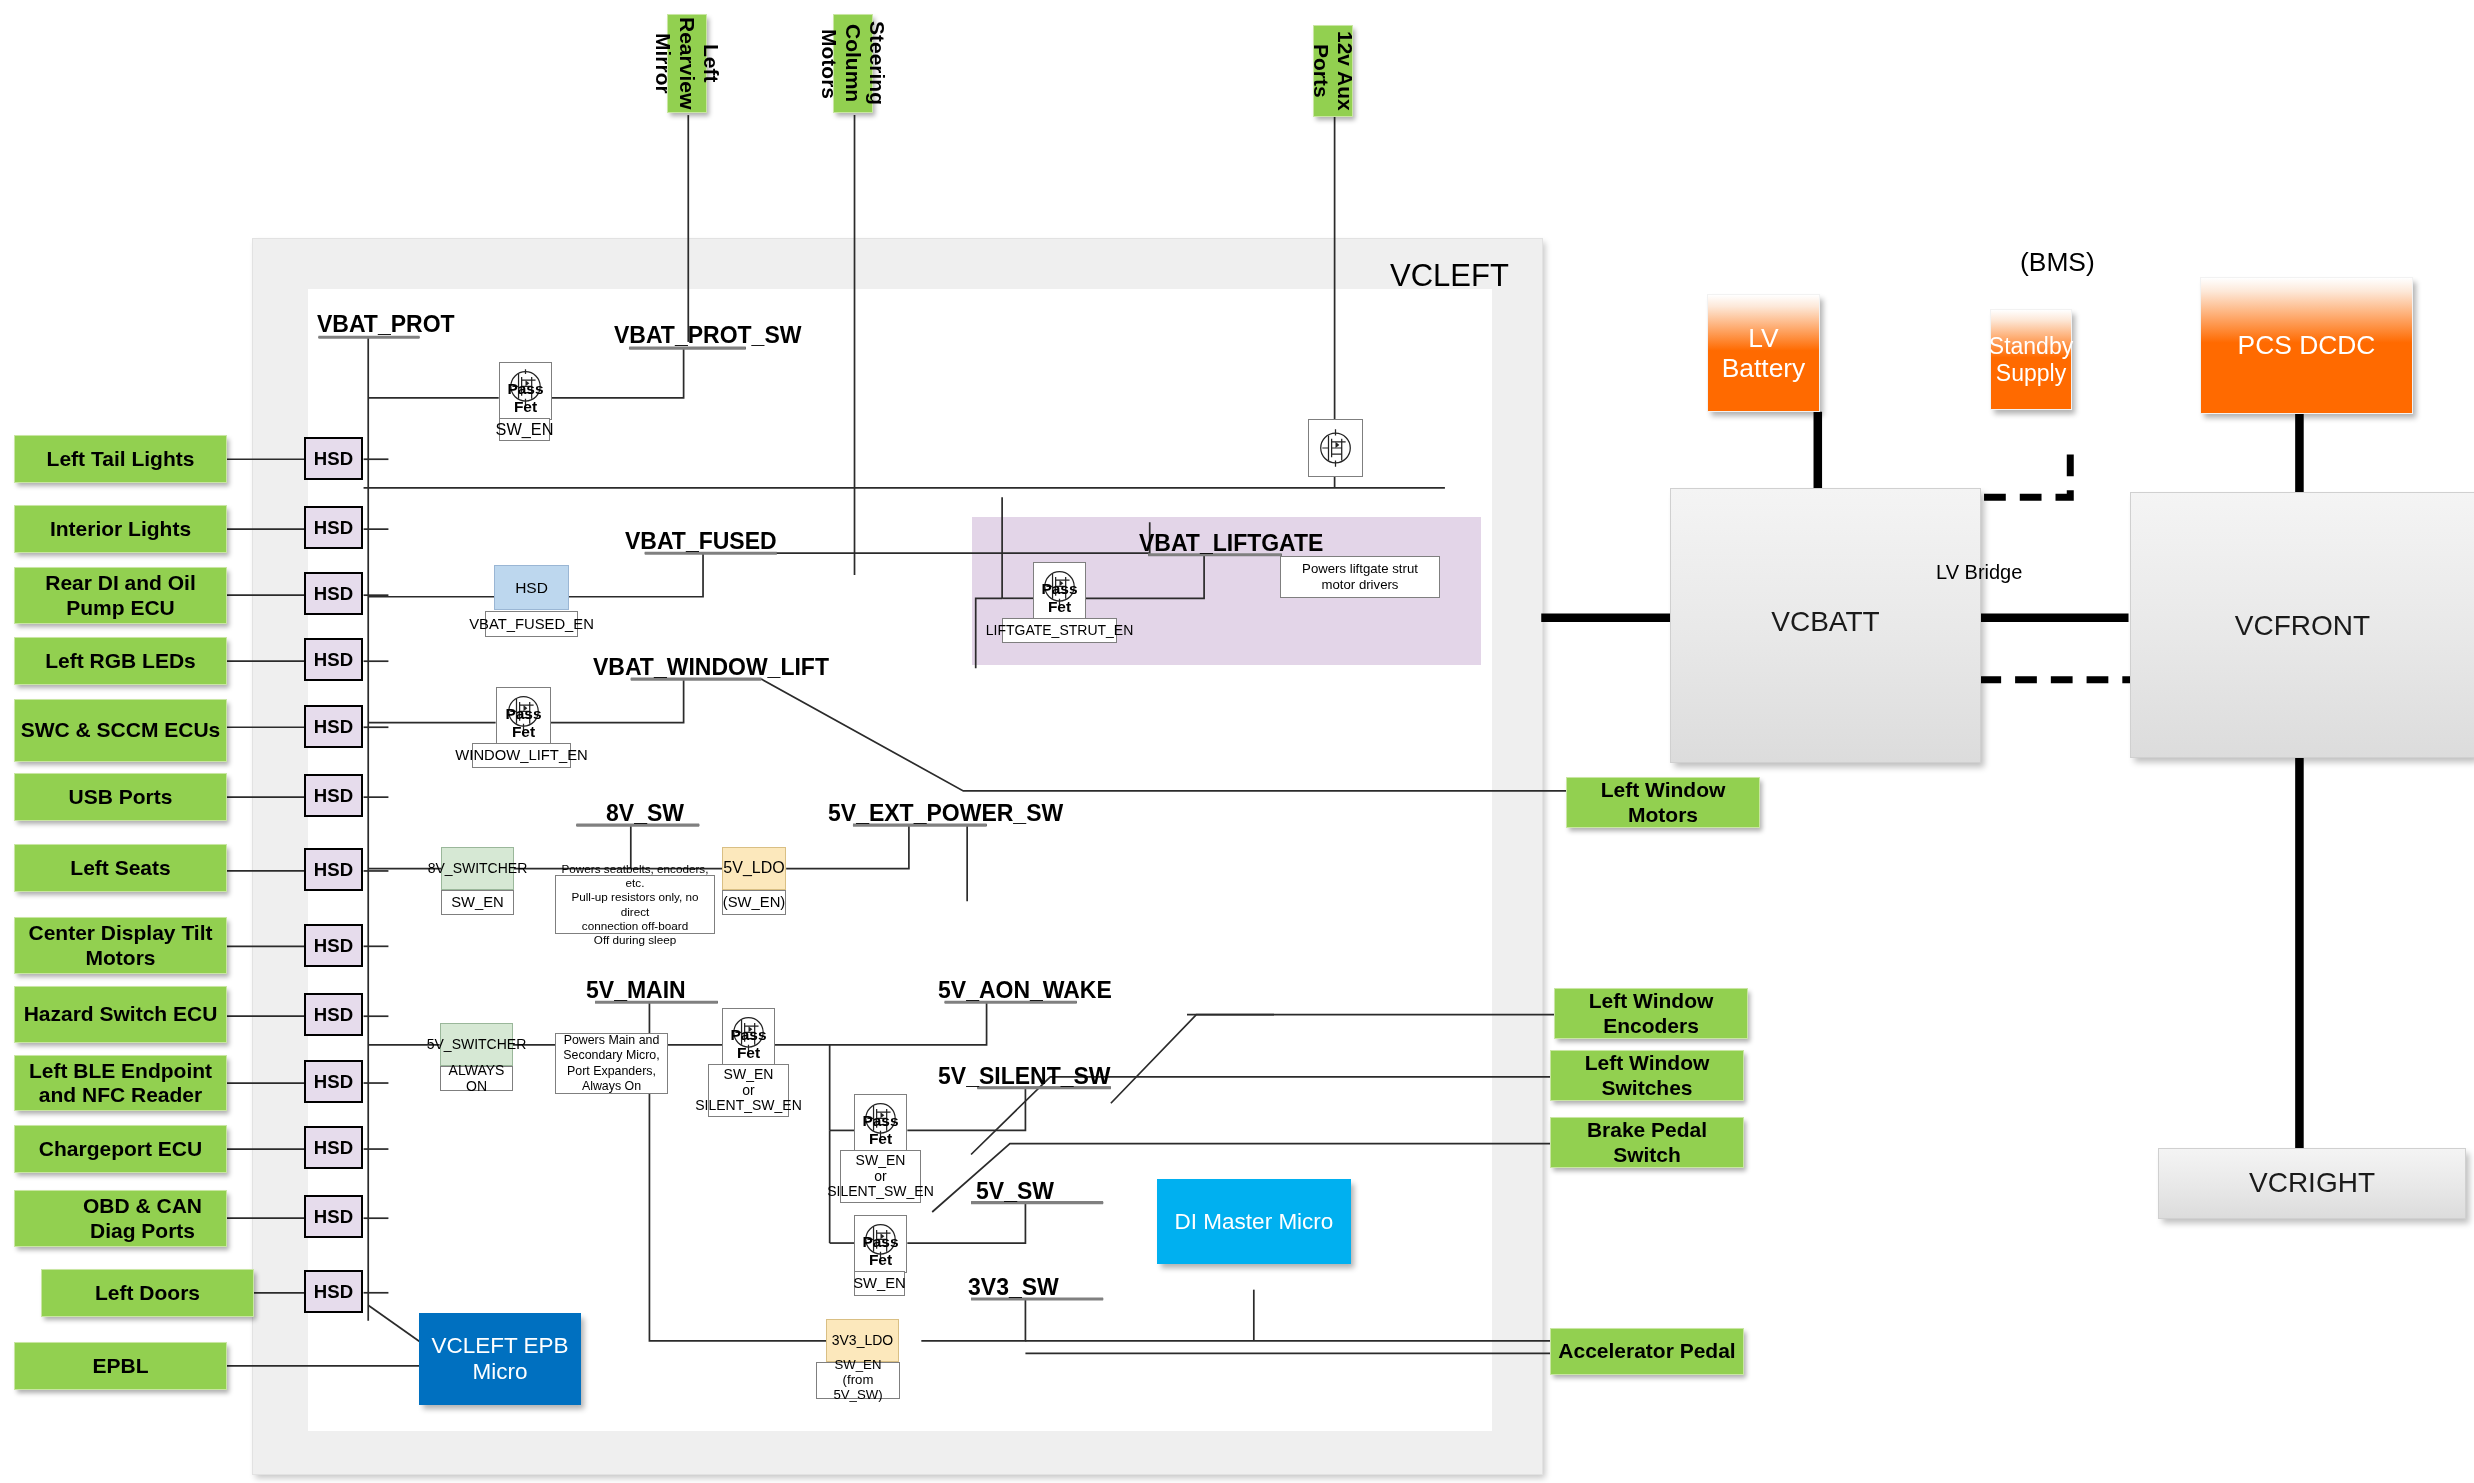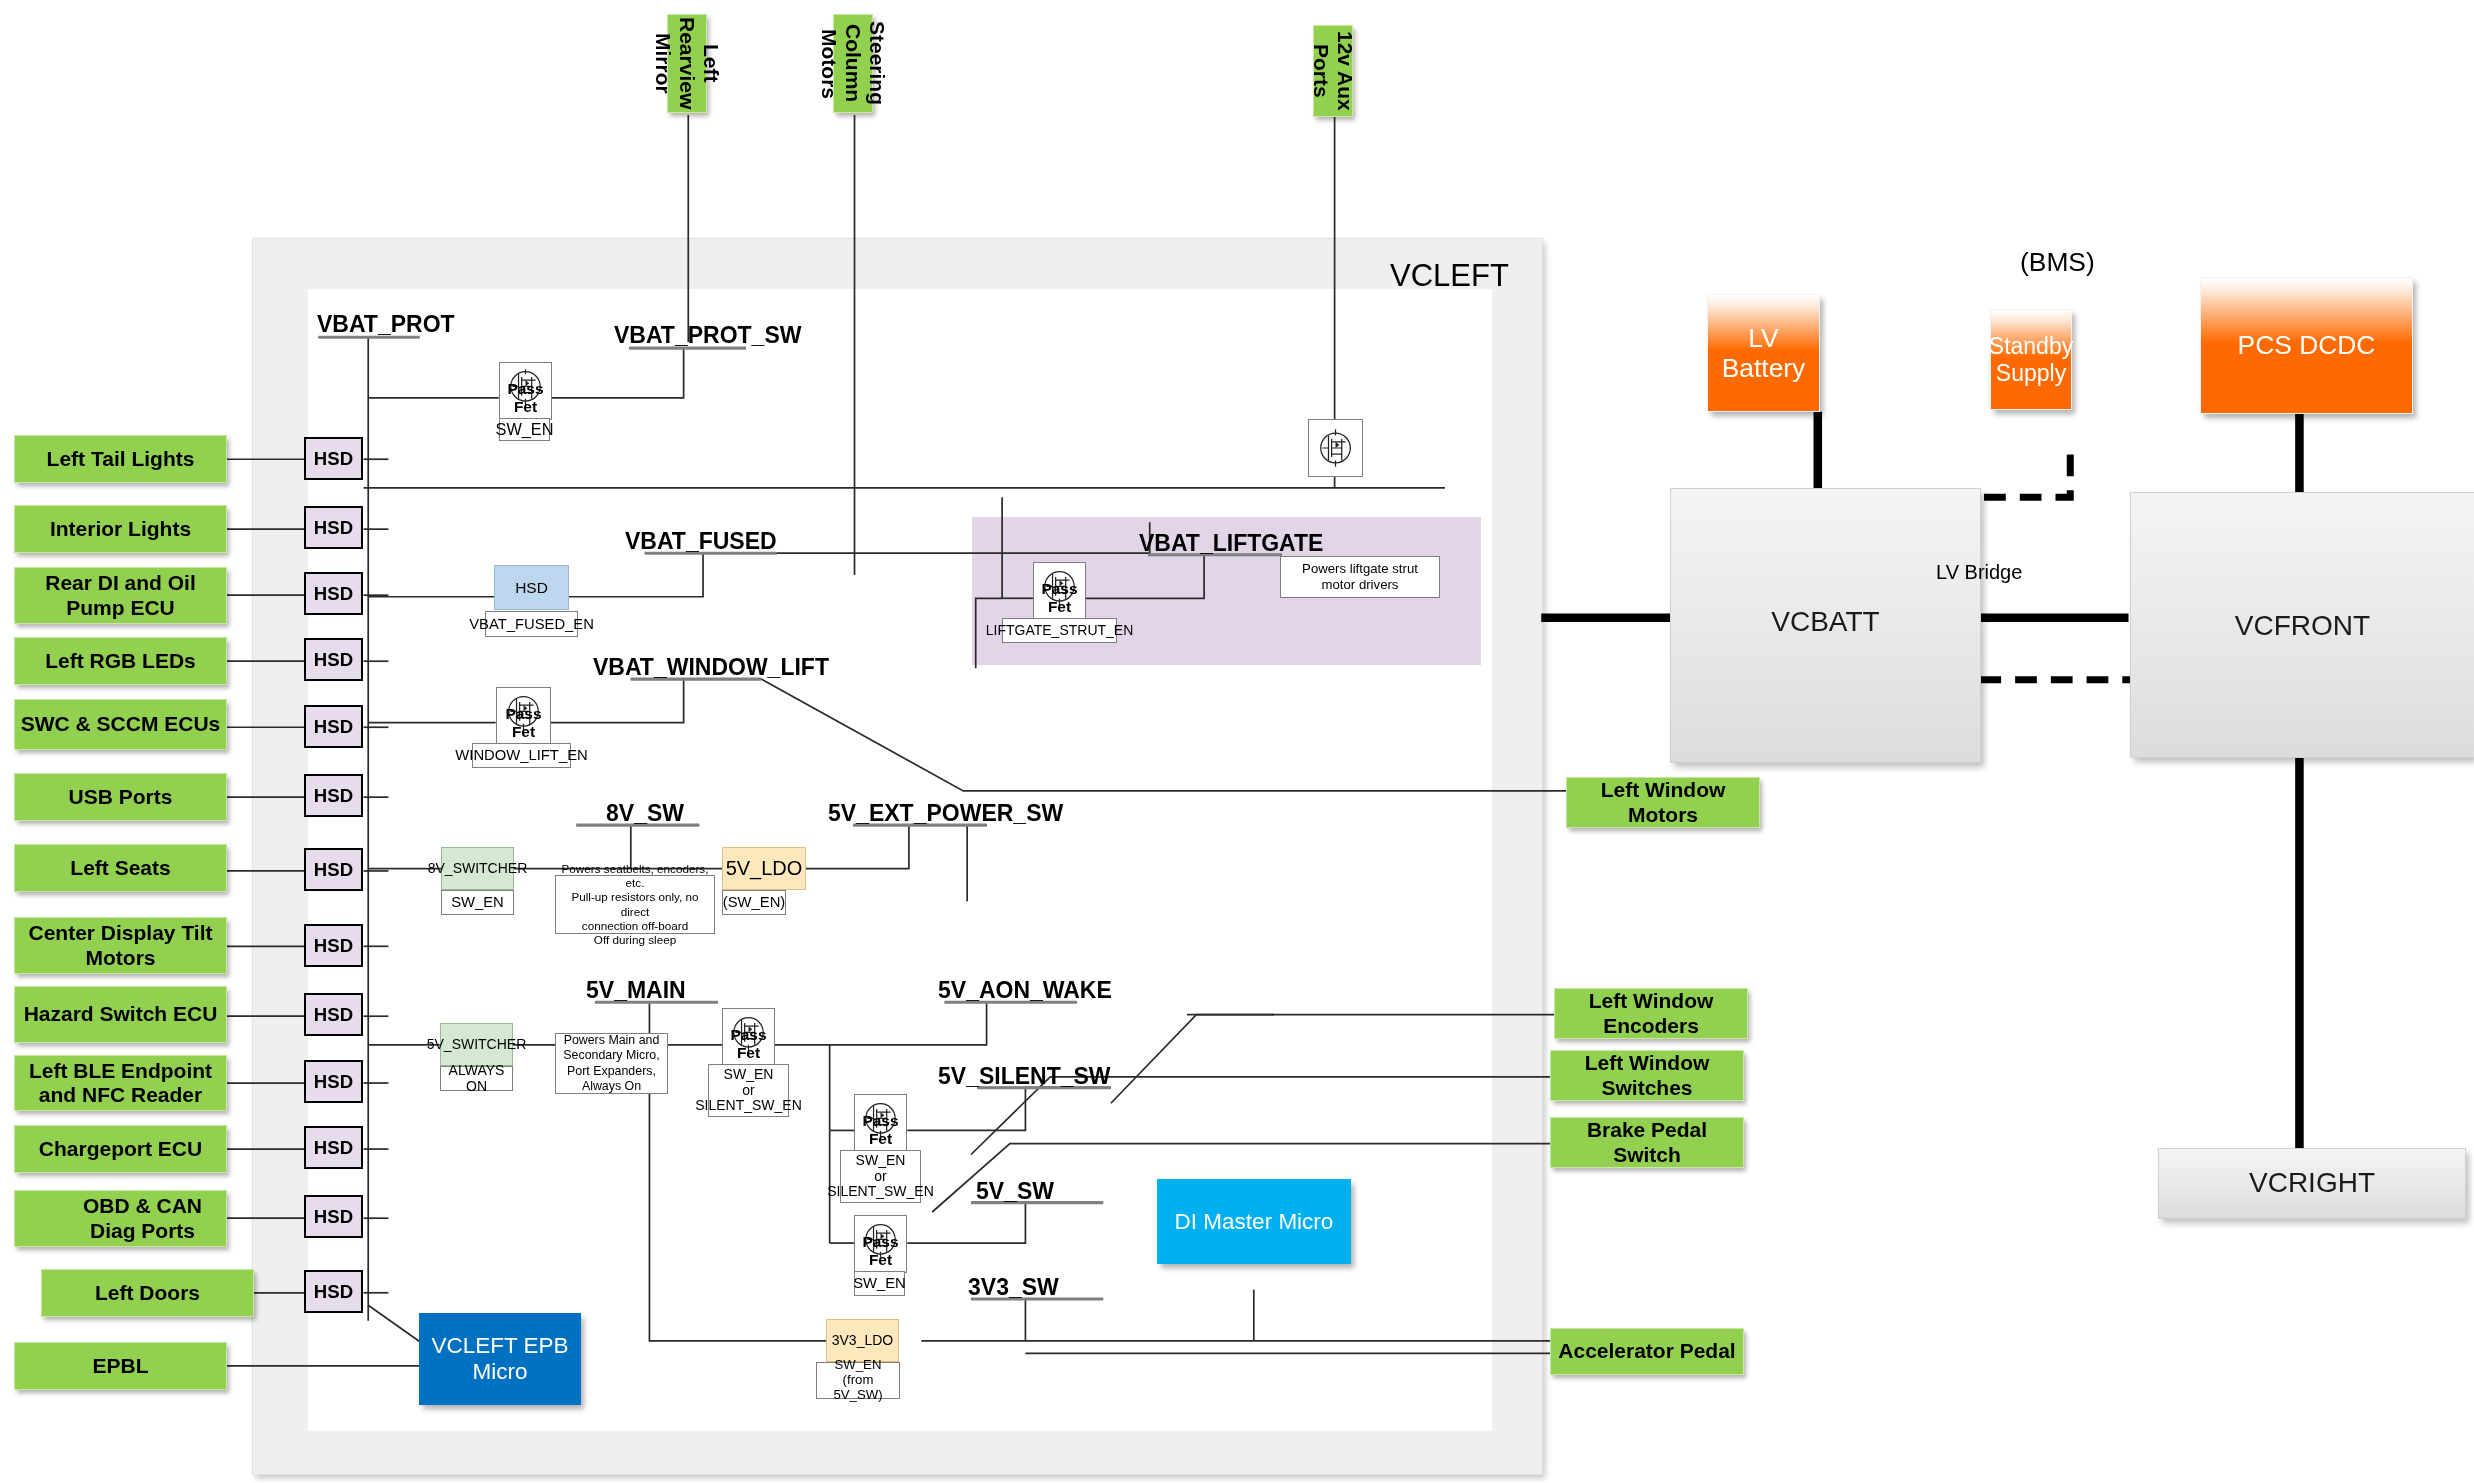--- a/index.html
+++ b/index.html
@@ -207,21 +207,21 @@
   </svg>
 
   <div class="box greenv" style="left:667px;top:14px;width:40px;height:99px;">Left Rearview Mirror</div>
   <div class="box greenv" style="left:833px;top:14px;width:40px;height:99px;">Steering Column Motors</div>
   <div class="box greenv" style="left:1313px;top:25px;width:40px;height:92px;">12v Aux Ports</div>
 
   <div class="box green" style="left:14px;top:435px;width:213px;height:48px;">Left Tail Lights</div>
   <div class="box green" style="left:14px;top:505px;width:213px;height:48px;">Interior Lights</div>
   <div class="box green" style="left:14px;top:567px;width:213px;height:57px;">Rear DI and Oil Pump ECU</div>
   <div class="box green" style="left:14px;top:637px;width:213px;height:48px;">Left RGB LEDs</div>
-  <div class="box green" style="left:14px;top:699px;width:213px;height:51px;text-align:center;">SWC &amp; SCCM ECUs</div>
+  <div class="box green" style="left:14px;top:699px;width:213px;height:63px;text-align:center;">SWC &amp; SCCM ECUs</div>
   <div class="box green" style="left:14px;top:773px;width:213px;height:48px;">USB Ports</div>
   <div class="box green" style="left:14px;top:844px;width:213px;height:48px;">Left Seats</div>
   <div class="box green" style="left:14px;top:917px;width:213px;height:57px;">Center Display Tilt Motors</div>
   <div class="box green" style="left:14px;top:986px;width:213px;height:57px;">Hazard Switch ECU</div>
   <div class="box green" style="left:14px;top:1055px;width:213px;height:56px;">Left BLE Endpoint and NFC Reader</div>
   <div class="box green" style="left:14px;top:1125px;width:213px;height:48px;">Chargeport ECU</div>
   <div class="box green" style="left:14px;top:1190px;width:213px;height:57px;padding-left:44px;">OBD &amp; CAN Diag Ports</div>
   <div class="box green" style="left:14px;top:1269px;width:213px;height:48px;margin-left:27px;">Left Doors</div>
   <div class="box green" style="left:14px;top:1342px;width:213px;height:48px;">EPBL</div>
 
@@ -294,21 +294,21 @@
   <div class="box enlabel" style="left:1002px;top:618px;width:115px;height:25px;font-size:14px;">LIFTGATE_STRUT_EN</div>
   <div class="box notebox" style="left:1280px;top:556px;width:160px;height:42px;font-size:13.2px;">Powers liftgate strut motor drivers</div>
 
   <div class="box greenchip" style="left:441px;top:847px;width:73px;height:43px;font-size:14px;">8V_SWITCHER</div>
   <div class="box enlabel" style="left:441px;top:890px;width:73px;height:25px;font-size:14.8px;">SW_EN</div>
   <div class="box notebox" style="left:555px;top:875px;width:160px;height:59px;font-size:11.7px;white-space:pre-line;">Powers seatbelts, encoders, etc.
 Pull-up resistors only, no direct
 connection off-board
 Off during sleep</div>
 
-  <div class="box yellowchip" style="left:722px;top:847px;width:84px;height:43px;font-size:20px;">5V_LDO</div>
+  <div class="box yellowchip" style="left:722px;top:847px;width:64px;height:43px;font-size:16px;">5V_LDO</div>
   <div class="box enlabel" style="left:722px;top:890px;width:64px;height:25px;font-size:14.8px;">(SW_EN)</div>
 
   <div class="box greenchip" style="left:440px;top:1023px;width:73px;height:43px;font-size:14px;">5V_SWITCHER</div>
   <div class="box enlabel" style="left:440px;top:1066px;width:73px;height:25px;font-size:14px;">ALWAYS ON</div>
   <div class="box notebox" style="left:555px;top:1033px;width:113px;height:61px;font-size:12.4px;white-space:pre-line;">Powers Main and
 Secondary Micro,
 Port Expanders,
 Always On</div>
 
   <div class="fet" style="left:722px;top:1008px;width:51px;height:56px;position:absolute;">

